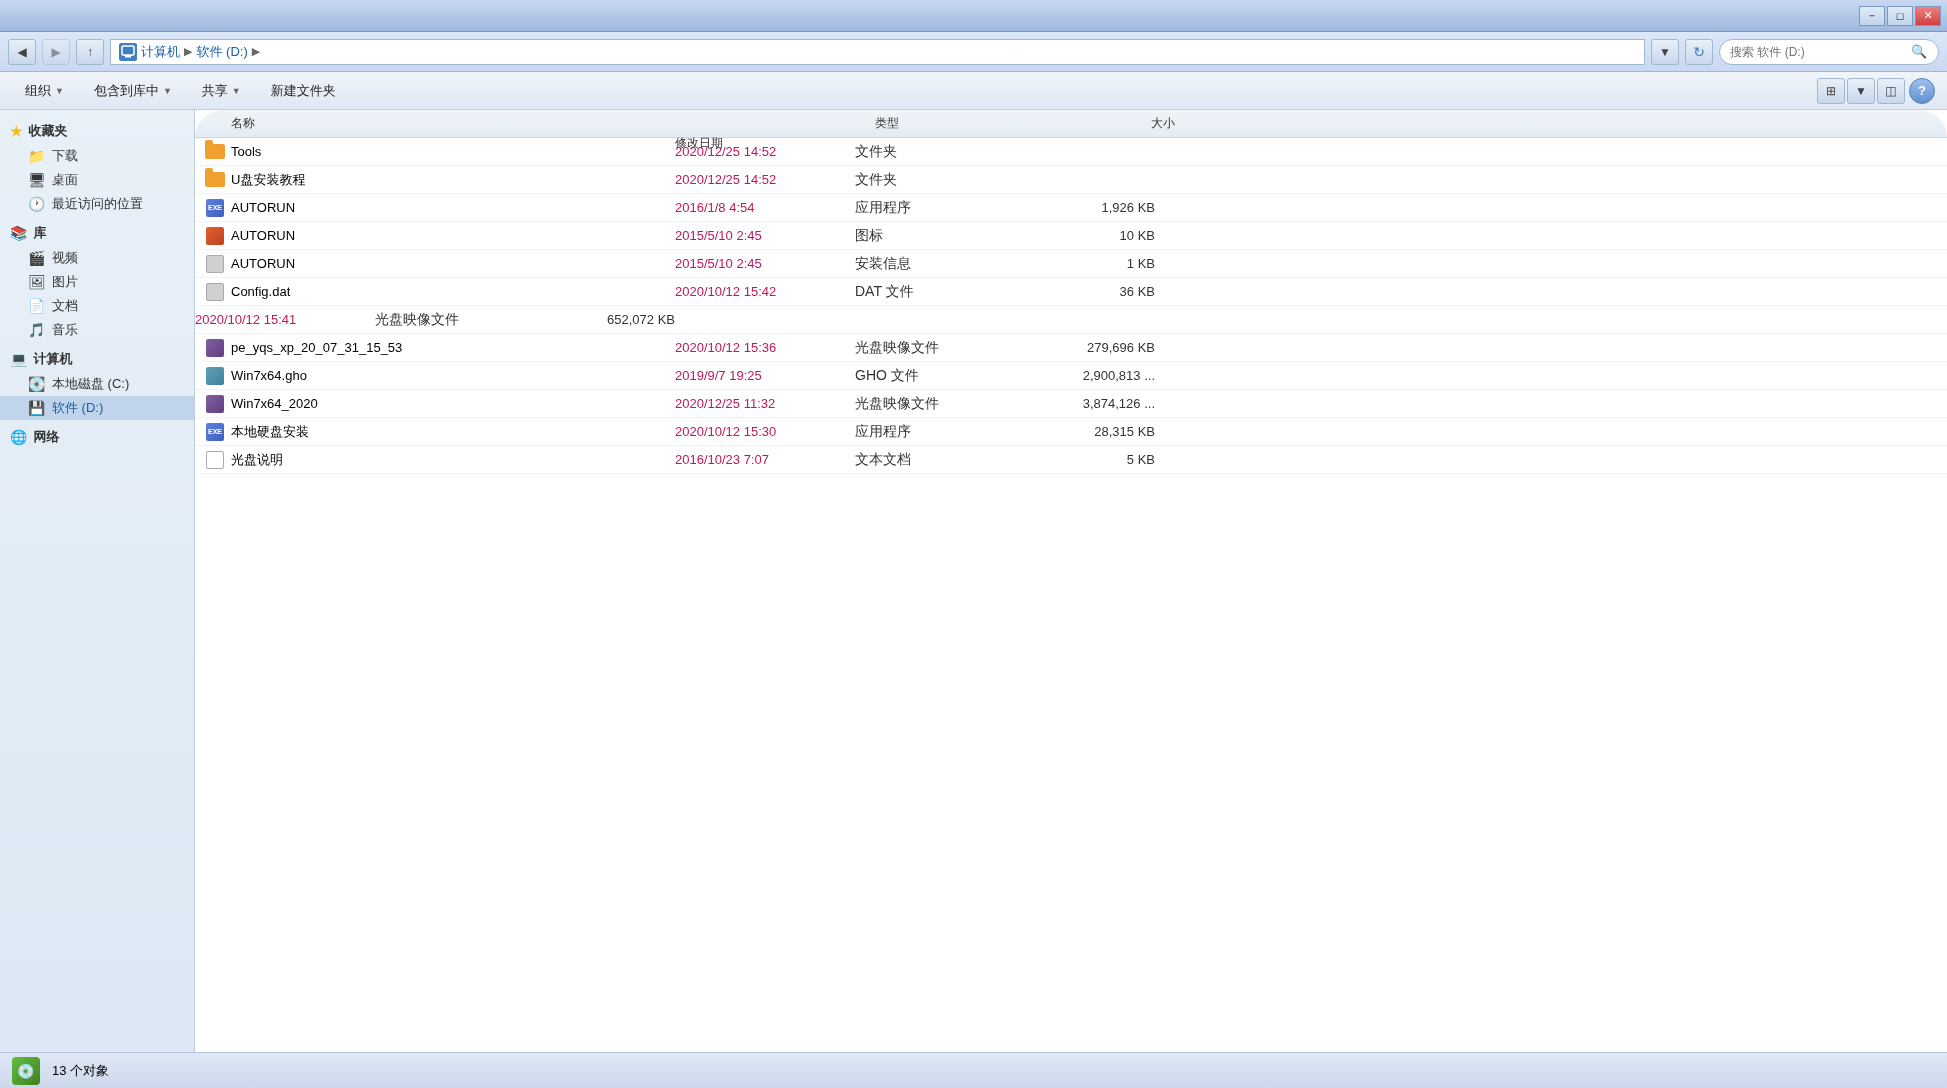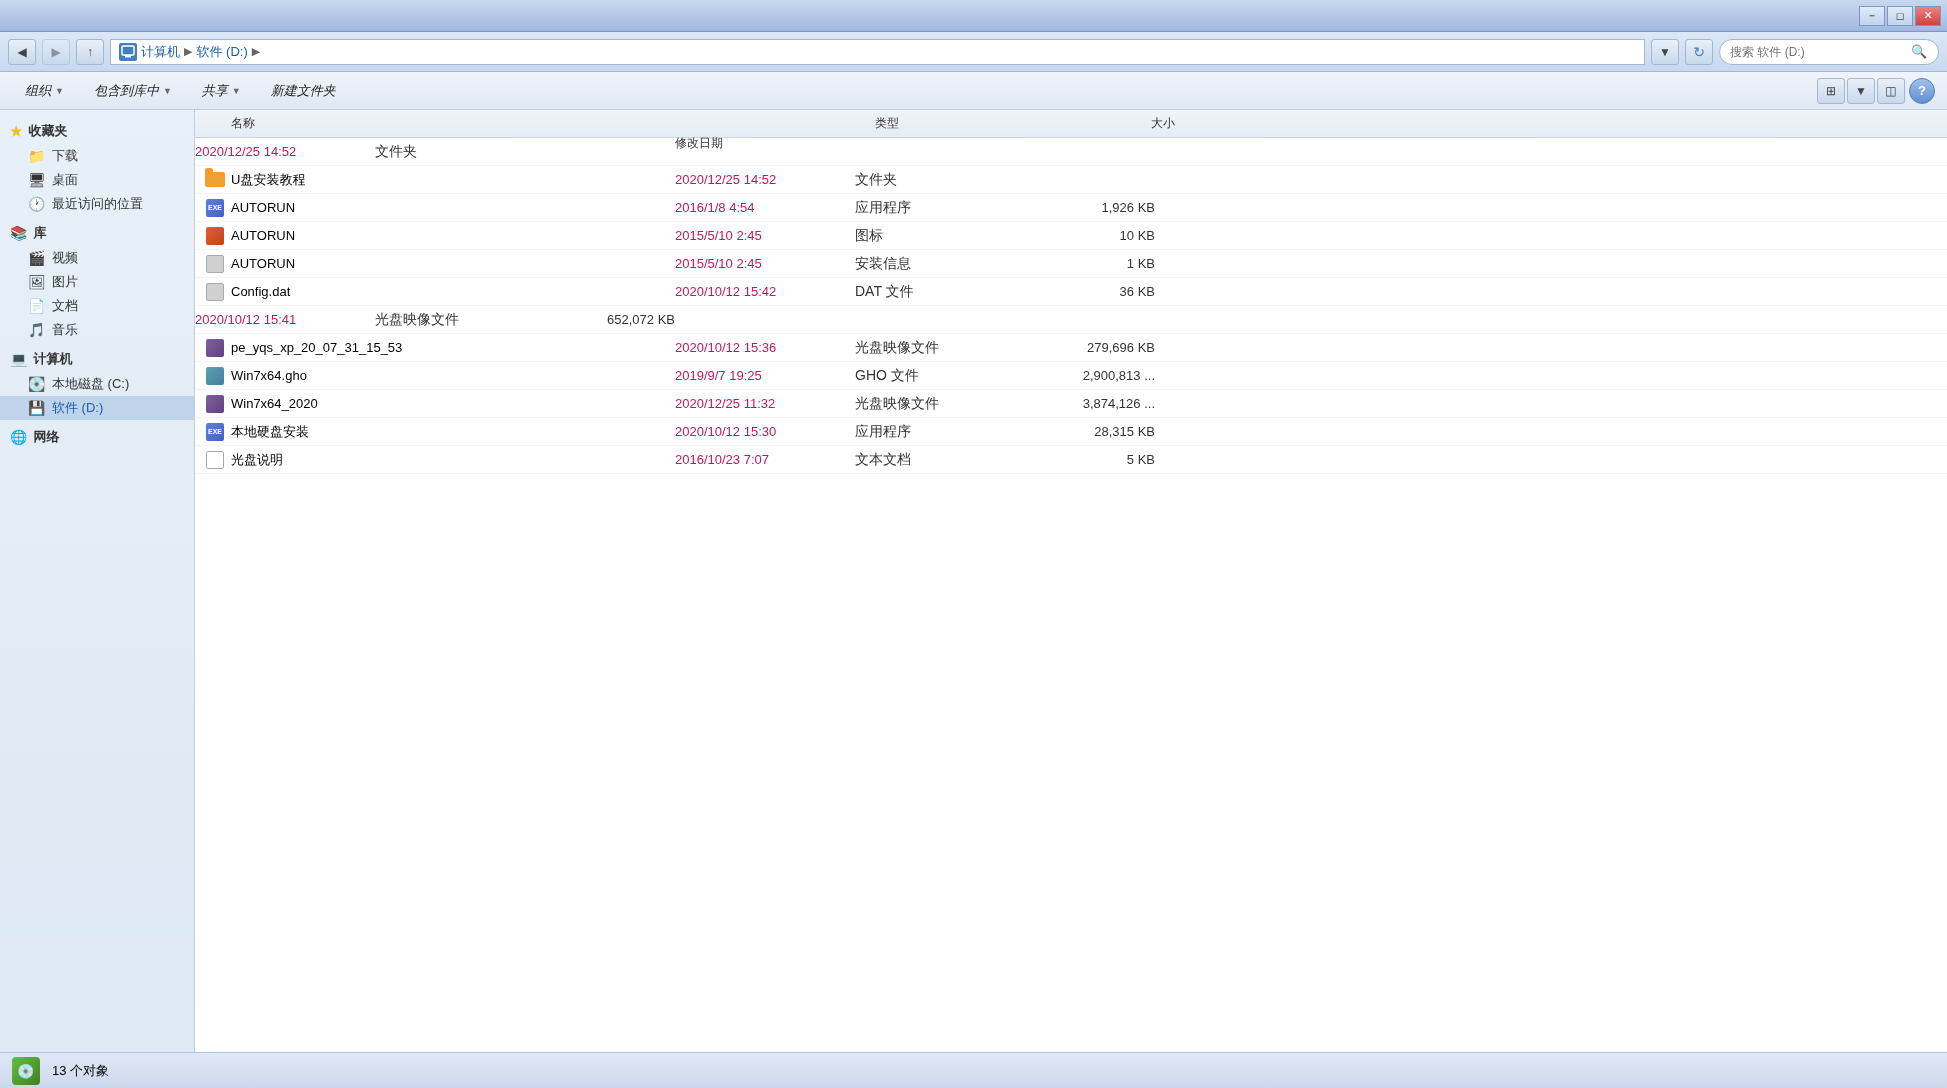--- a/index.html
+++ b/index.html
@@ -144,21 +144,20 @@
       padding: 0 12px;
       background: transparent;
       border: 1px solid transparent;
       border-radius: 3px;
       cursor: pointer;
       display: flex;
       align-items: center;
       gap: 4px;
       font-size: 13px;
       color: #222;
-      font-style: italic;
     }
     .toolbar-btn .dropdown-arrow {
       font-size: 9px;
       color: #666;
     }
     .toolbar-spacer {
       flex: 1;
     }
     .view-btns {
       display: flex;
@@ -232,20 +231,21 @@
     .star-icon { color: #f0c020; }
     .lib-icon { color: #5090c0; }
     .computer-icon { color: #606060; }
     .network-icon { color: #808080; }
 
     
     .file-list {
       flex: 1;
       background: #fff;
       overflow-y: auto;
+      border-radius: 28px;
     }
     .file-list-header {
       display: flex;
       align-items: center;
       background: linear-gradient(to bottom, #f0f4f8 0%, #e4ecf4 100%);
       border-bottom: 1px solid #c8d4e0;
       height: 28px;
       position: sticky;
       top: 0;
     }
@@ -436,20 +436,28 @@
 
     <div class="file-list-header">
       <div class="col-header col-name">名称</div>
       <div class="col-header col-date">修改日期</div>
       <div class="col-header col-type">类型</div>
       <div class="col-header col-size">大小</div>
     </div>
 
     <div id="file-rows">
         <div class="file-row">
+    <div class="file-name-cell">
+      <div class="file-icon">
+              <div style="width:20px;height:15px;background:#f0a030;border-radius:0 2px 2px 2px;position:relative;">
+                <div style="position:absolute;top:-4px;left:0;width:8px;height:4px;background:#f0a030;border-radius:2px 2px 0 0;"></div>
+              </div>
+            </div>
+      <span>Tools</span>
+    </div>
     <div class="file-date">2020/12/25 14:52</div>
     <div class="file-type">文件夹</div>
     <div class="file-size"></div>
   </div>
         <div class="file-row">
     <div class="file-name-cell">
       <div class="file-icon">
               <div style="width:20px;height:15px;background:#f0a030;border-radius:0 2px 2px 2px;position:relative;">
                 <div style="position:absolute;top:-4px;left:0;width:8px;height:4px;background:#f0a030;border-radius:2px 2px 0 0;"></div>
               </div>

